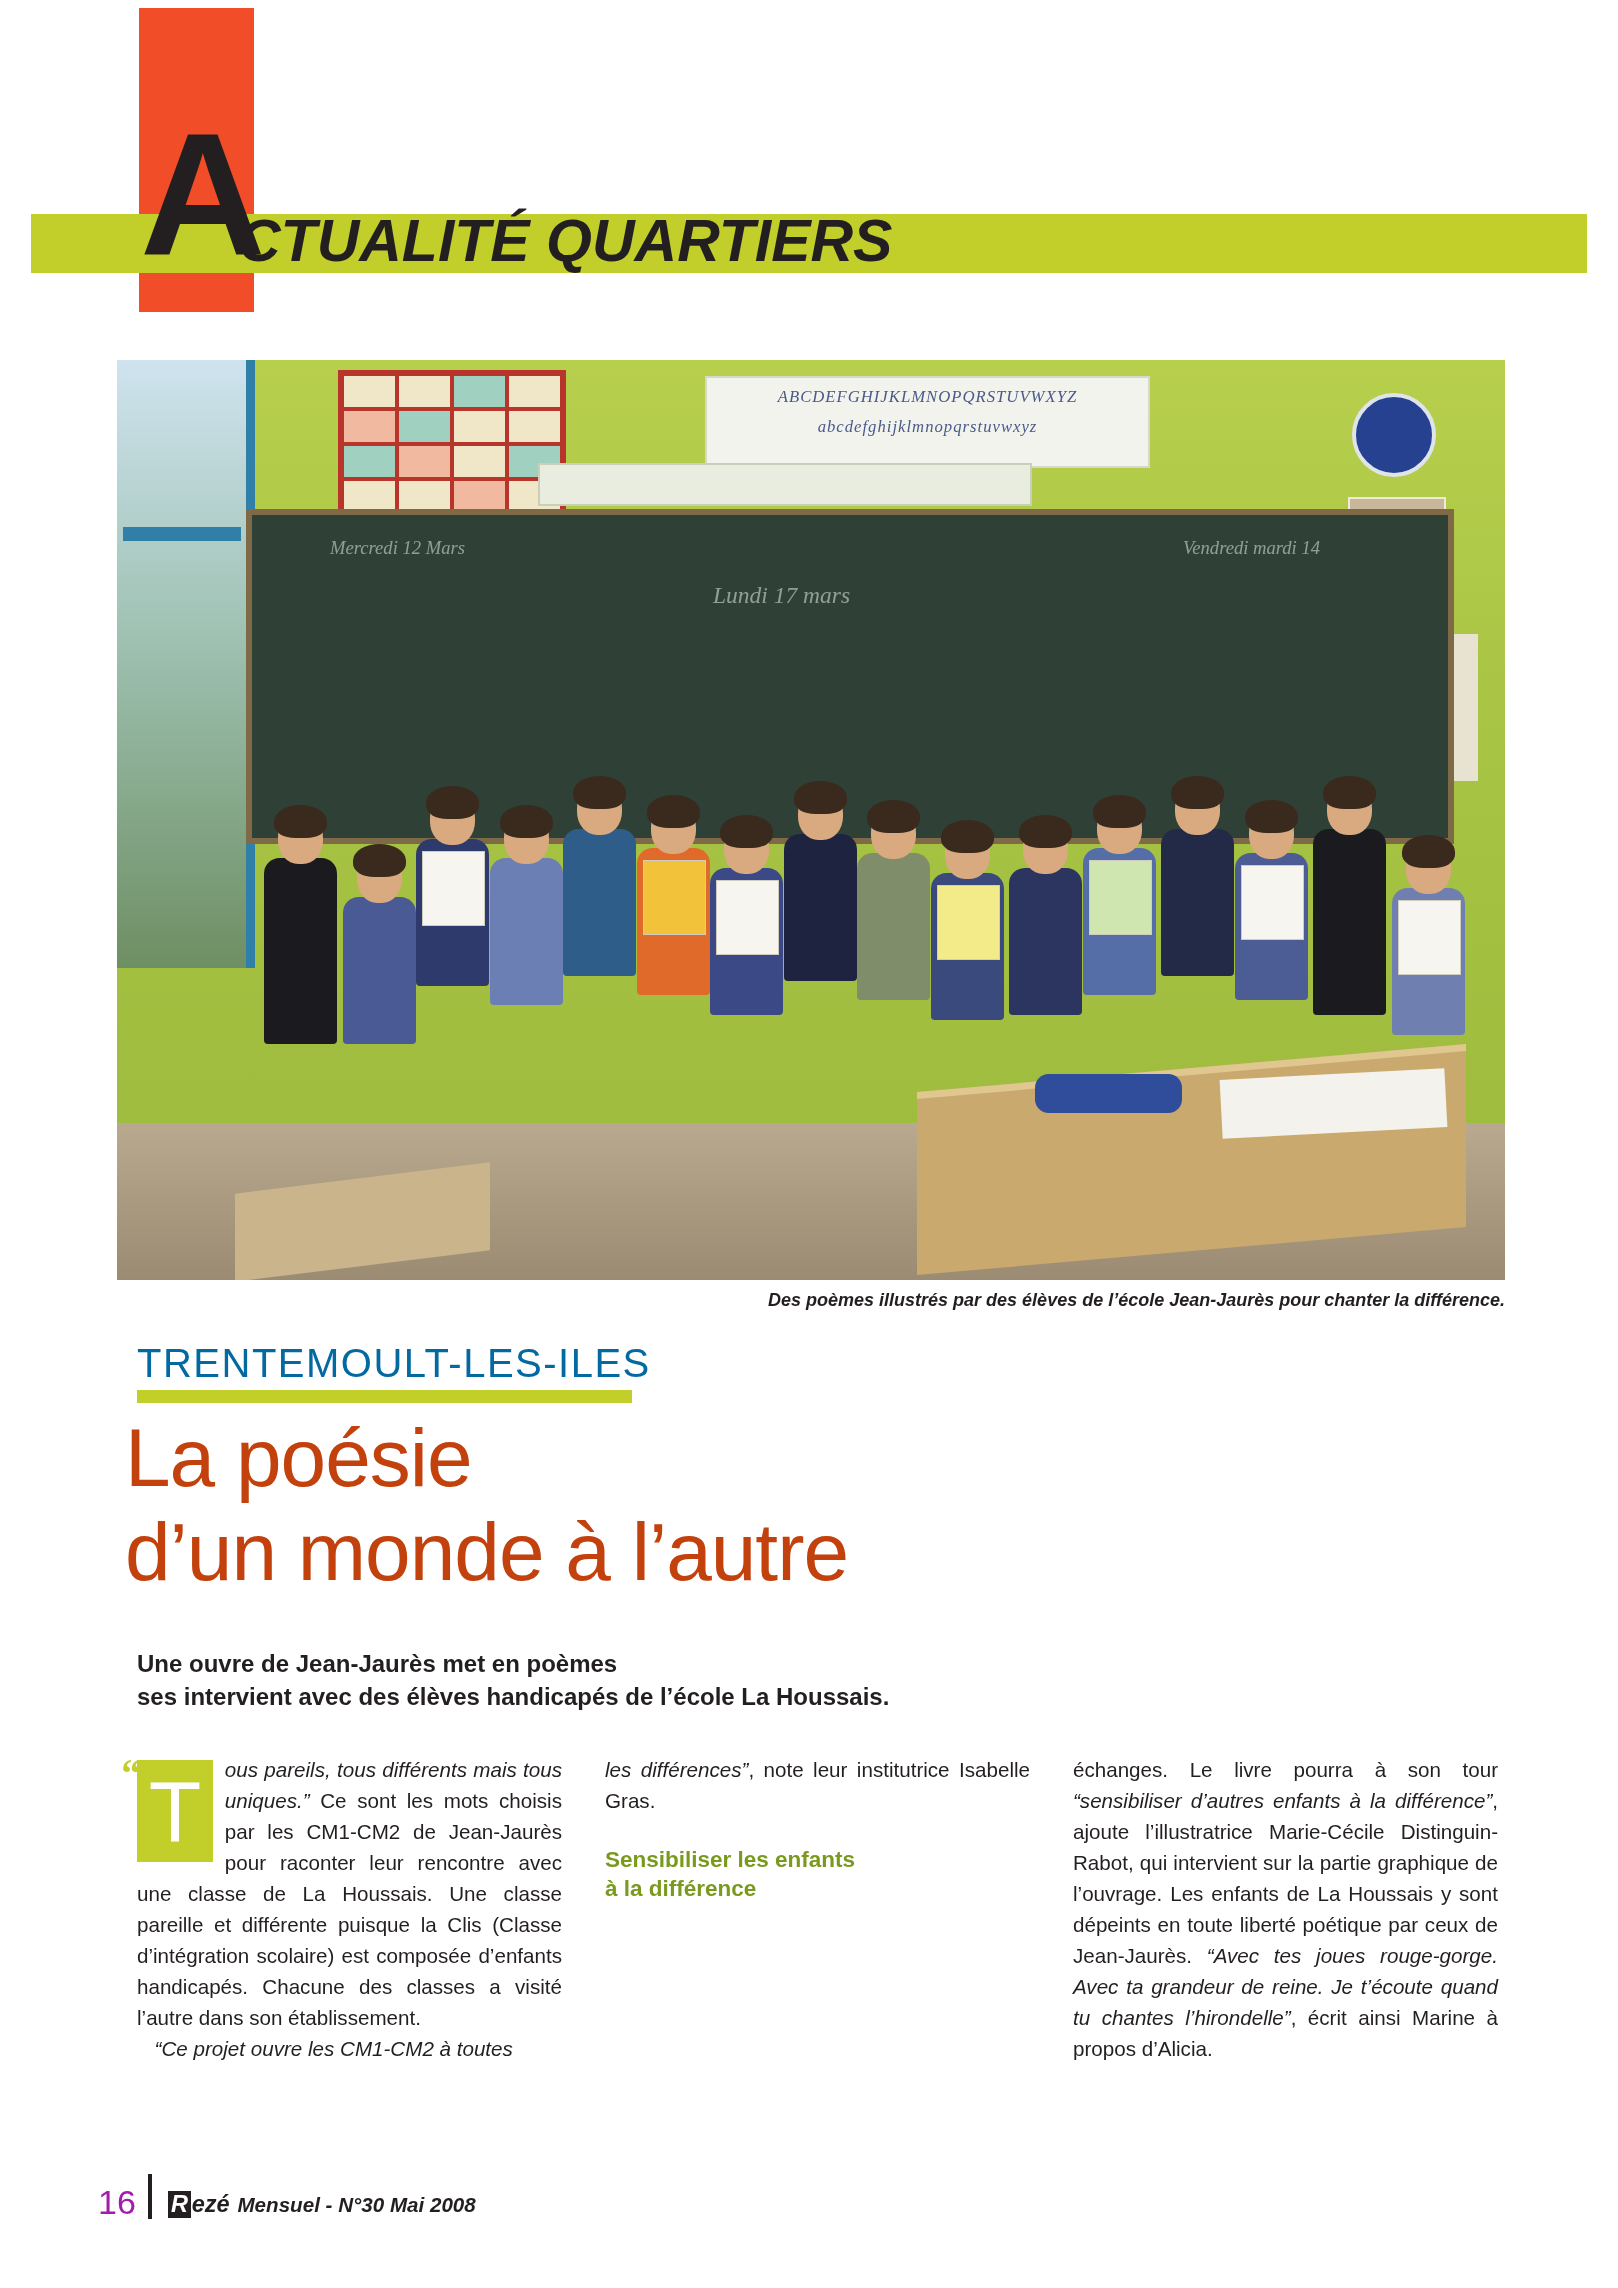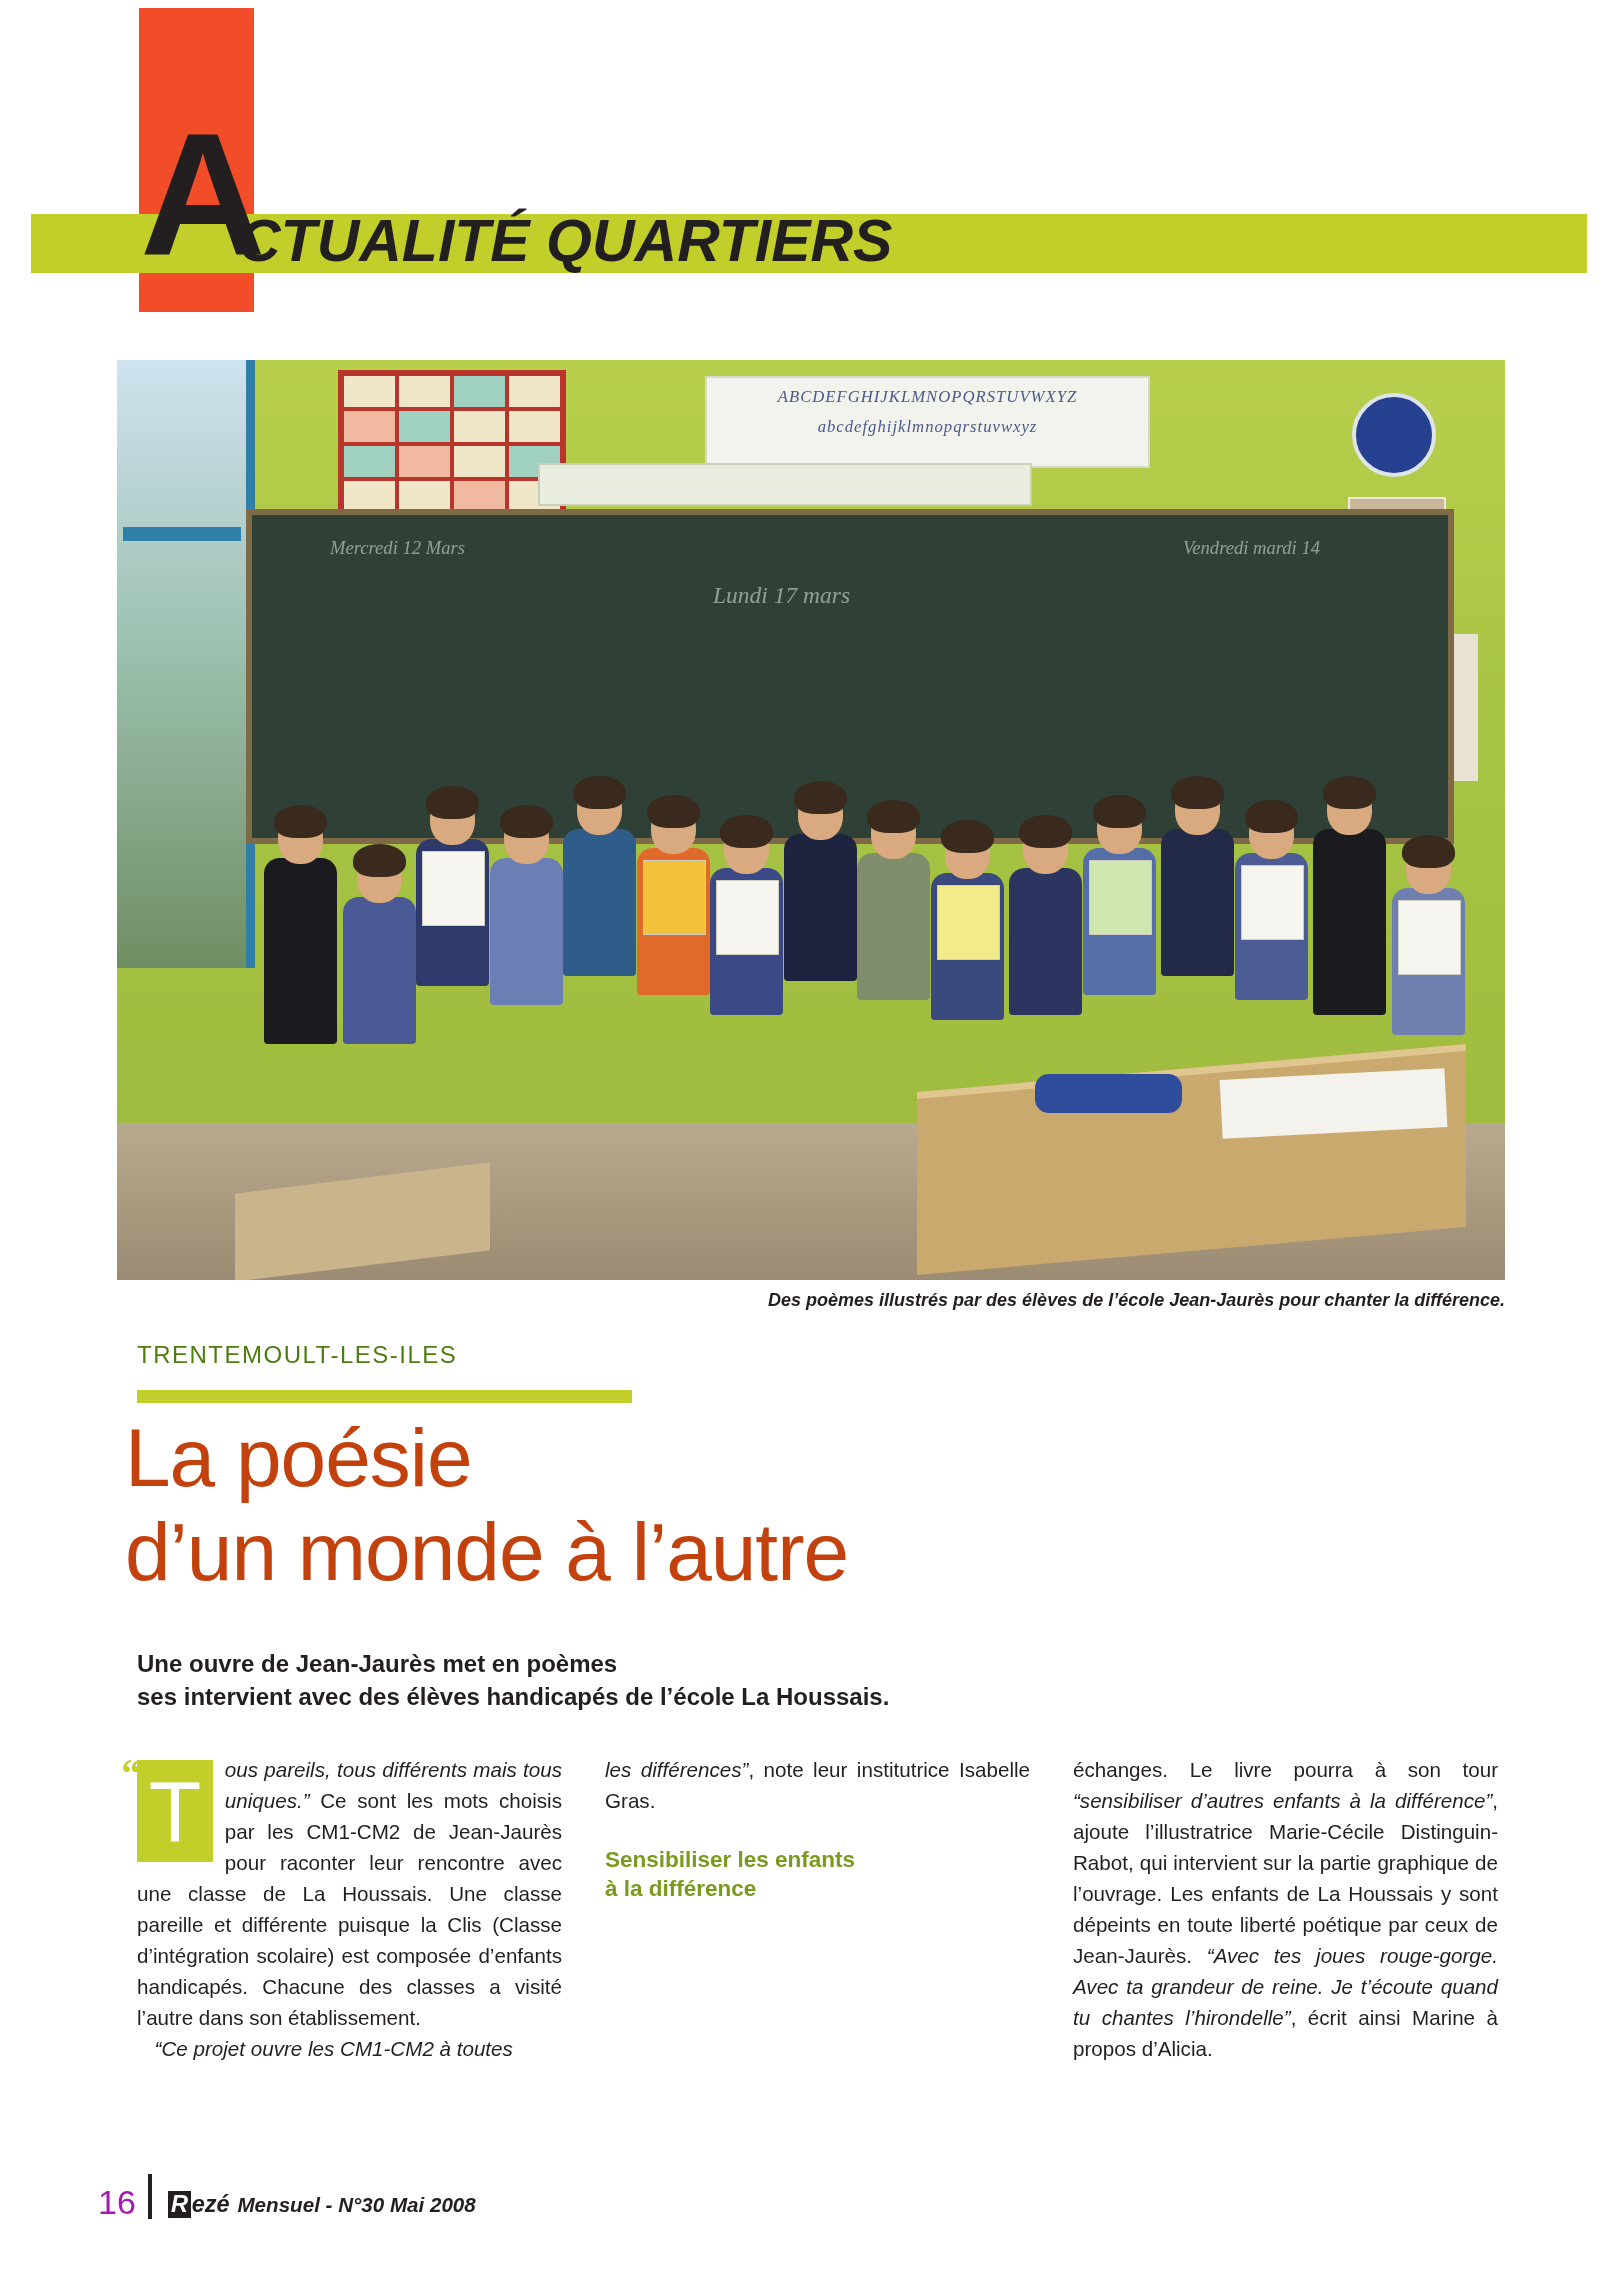--- a/index.html
+++ b/index.html
@@ -258,23 +258,23 @@
     font-style: italic;
     font-weight: bold;
     color: #231f20;
   }
 
   
   .kicker {
     position: absolute;
     left: 137px;
     top: 1341px;
-    font-size: 24px;
+    font-size: 40px;
     letter-spacing: 1.5px;
-    color: #4d7c0f;
+    color: #0369a1;
   }
   .kicker-rule {
     position: absolute;
     left: 137px;
     top: 1390px;
     width: 495px;
     height: 12.7px;
     background: #c2ce2a;
   }
   .headline {

